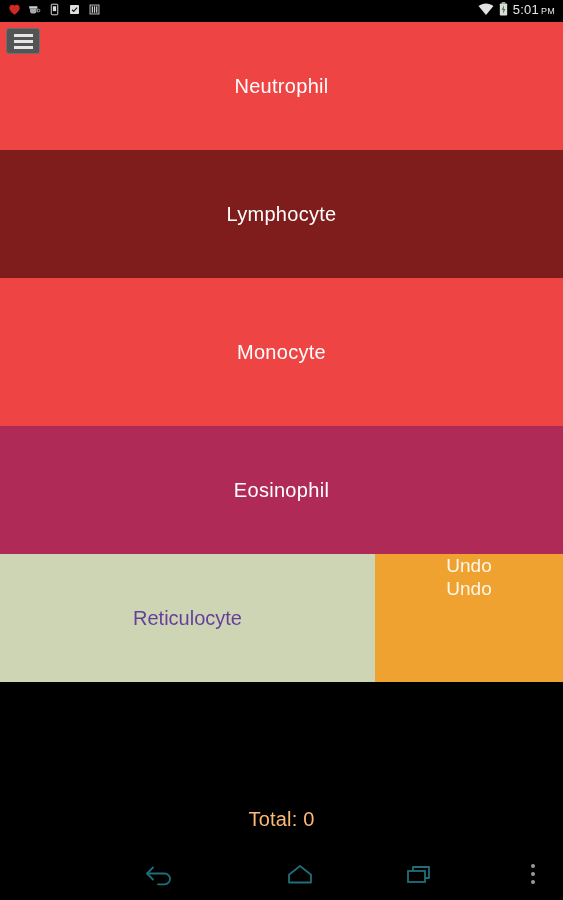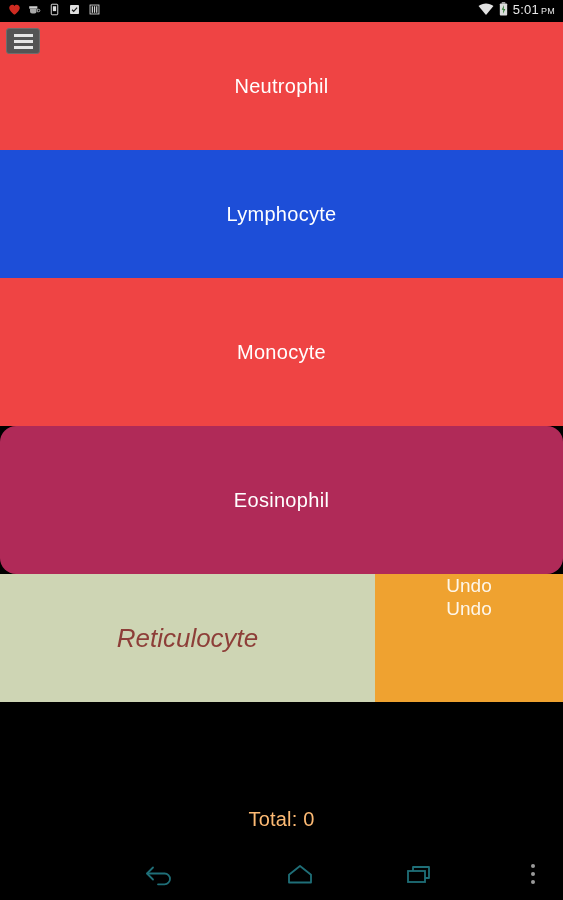--- a/index.html
+++ b/index.html
@@ -50,21 +50,21 @@
     justify-content:center; gap:3px;
     z-index:5; cursor:pointer;
   }
   .menu-btn i { display:block; width:19px; height:3px; background:#e6e6e6; }
 
   
   .bottom-row { display:flex; width:100%; }
   .retic-cell {
     display:flex; align-items:center; justify-content:center;
   }
-  .retic-label { font-size:26px; color:#7f1d1d; opacity:.82;font-style:italic; }
+  .retic-label { font-size:20px; color:#4c1d95; opacity:.82; }
   .undo-cell {
     display:flex; flex-direction:column;
     align-items:center; 
     line-height:1.22;
   }
   .undo-cell span { font-size:19px; color:#fdf6ea; display:block; text-align:center; }
 
   
   .totalbar {
     position:absolute; left:0; top:790px;
@@ -152,29 +152,29 @@
 
     <div class="band" style="height:128px;background:#ef4444;">
       <div class="menu-btn">
         <i></i>
           <i></i>
           <i></i>
       </div>
       <span class="band-label">Neutrophil</span>
     </div>
 
-    <div class="band" style="height:128px;background:#1d4ed8;">
+    <div class="band" style="height:128px;background:#7f1d1d;">
       <span class="band-label">Lymphocyte</span>
     </div>
 
     <div class="band" style="height:148px;background:#ef4444;">
       <span class="band-label">Monocyte</span>
     </div>
 
-    <div class="band" style="height:148px;background:#b02a58;border-radius:16px;">
+    <div class="band" style="height:128px;background:#b02a58;">
       <span class="band-label">Eosinophil</span>
     </div>
 
 
     <div class="bottom-row" style="height:128px;">
       <div class="retic-cell" style="width:375px;height:128px;background:#ced5b4;">
         <span class="retic-label">Reticulocyte</span>
       </div>
       <div class="undo-cell" style="width:188px;height:128px;background:#efa230;">
         <span>Undo</span>

